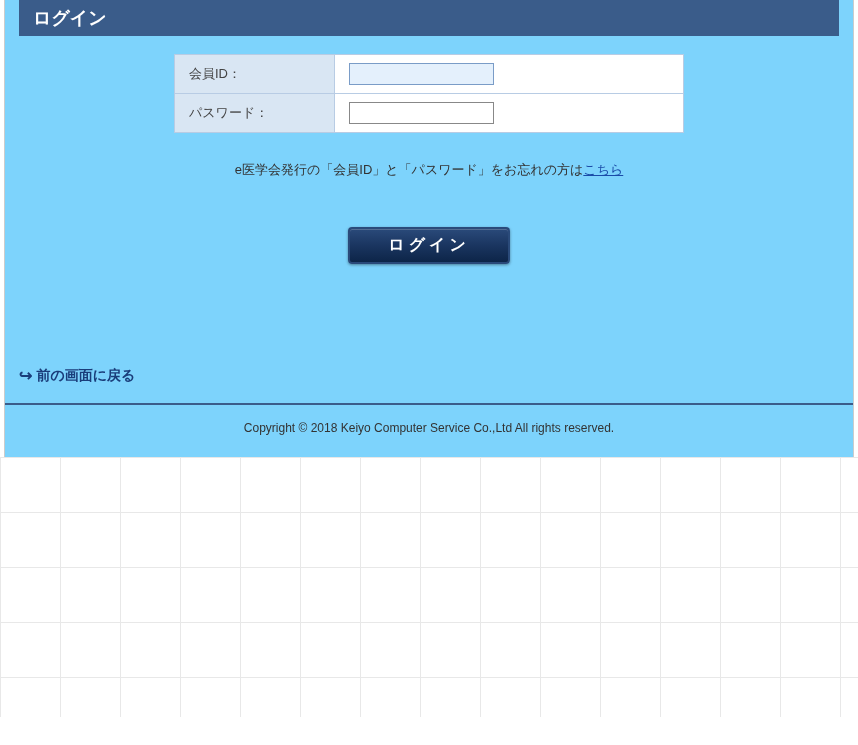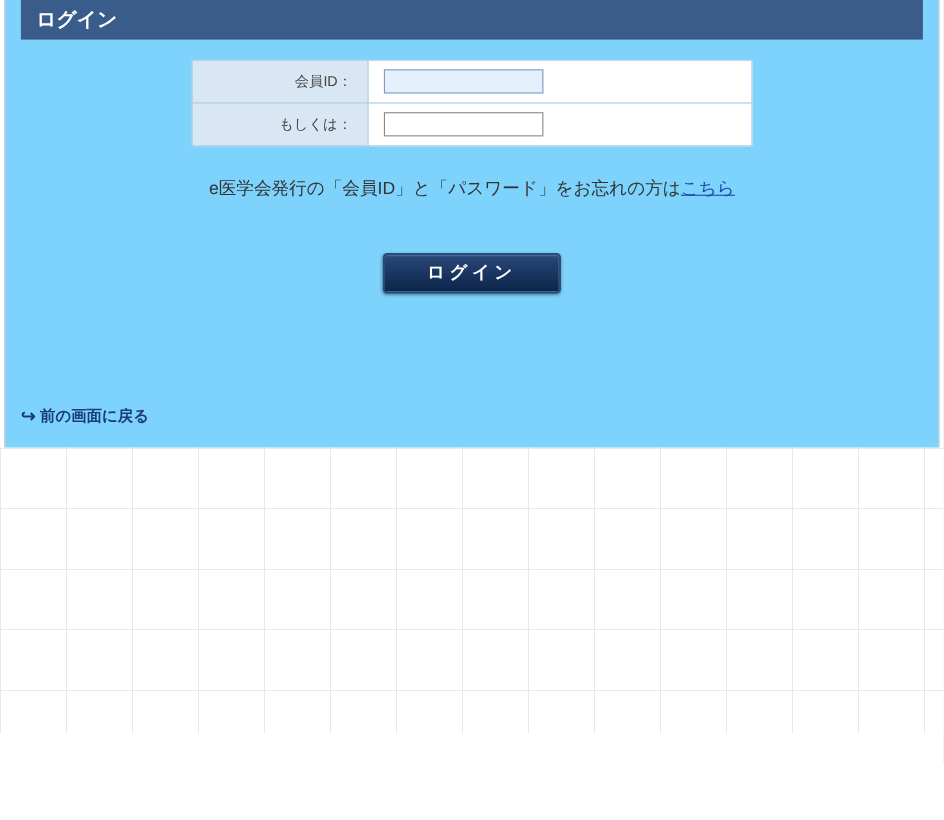--- a/index.html
+++ b/index.html
@@ -40,21 +40,21 @@
     .form-table {
       border-collapse: collapse;
       width: 510px;
       margin: 0 auto 28px auto;
       border: 1px solid #b8cce4;
     }
     .form-table th {
       background: #d9e6f3;
       color: #444;
       font-weight: normal;
-      text-align: right;
+      text-align: left;
       padding: 10px 14px;
       border: 1px solid #b8cce4;
       width: 160px;
       font-size: 13px;
     }
     .form-table td {
       background: #fff;
       padding: 8px 14px;
       border: 1px solid #b8cce4;
     }
@@ -68,21 +68,21 @@
     .member-id-input {
       background: #e4f0fc;
       border: 1px solid #7a9cc7;
     }
     .password-input {
       background: #fff;
       border: 1px solid #888;
     }
     .forgot-line {
       text-align: center;
-      font-size: 16px;
+      font-size: 13px;
       color: #333;
       margin-bottom: 48px;
     }
     .forgot-line a {
       color: #1a4ba8;
       text-decoration: underline;
     }
     .login-button-wrap {
       text-align: center;
       margin-bottom: 60px;
@@ -151,21 +151,21 @@
 
     <table class="form-table">
       <tbody>
           <tr>
         <th>会員ID：</th>
         <td>
           <input type="text" class="member-id-input" value="" style="">
         </td>
       </tr>
       <tr>
-        <th>もしくは：</th>
+        <th>パスワード：</th>
         <td>
           <input type="password" class="password-input" value="" style="">
         </td>
       </tr>
     </tbody>
       </table>
 
     <div class="forgot-line">
       <span>e医学会発行の「会員ID」と「パスワード」をお忘れの方は</span><a href="#">こちら</a>
     </div>
@@ -176,16 +176,19 @@
 
   </div>
 
   <div class="back-link-wrap">
     <a href="#" class="back-link">
       <span class="back-arrow-icon">↪</span>
       <span>前の画面に戻る</span>
     </a>
   </div>
 
+  <div class="footer">
+    <span>Copyright © 2018 Keiyo Computer Service Co.,Ltd All rights reserved.</span>
+  </div>
 
 </div>
 
 <div class="grid-bg"></div>
 
 </body></html>

